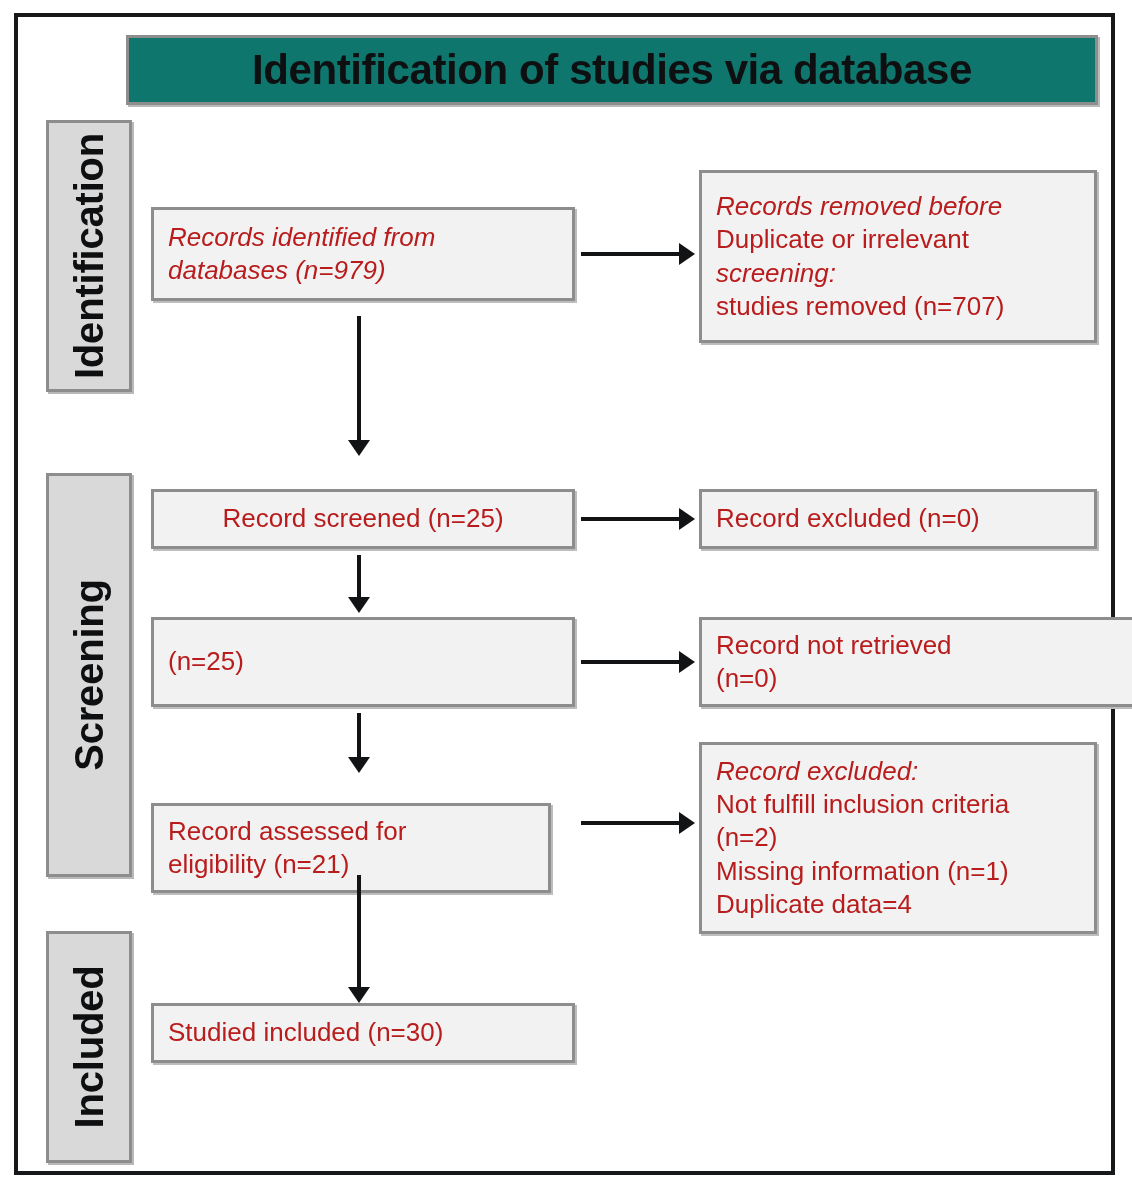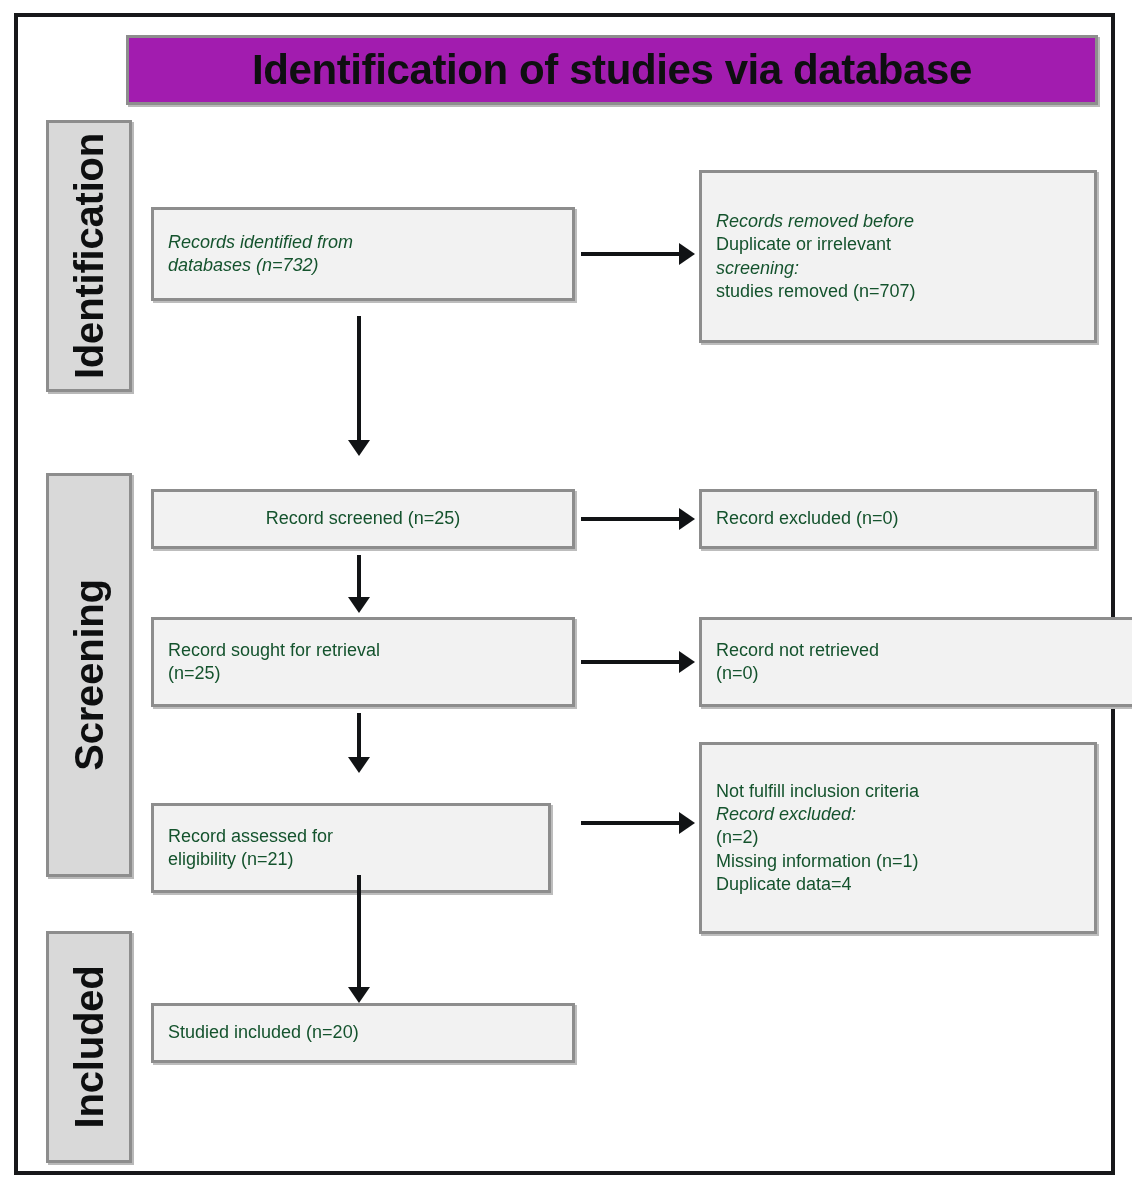--- a/index.html
+++ b/index.html
@@ -43,21 +43,21 @@
     white-space: nowrap;
     font-size: 40px;
     font-weight: 700;
     color: #0e0f10;
     letter-spacing: -0.2px;
   }
 
   .header-box {
     position: absolute;
     box-sizing: border-box;
-    background: #a21caf;
+    background: #0f766e;
     border: 3px solid #8d8d8d;
     box-shadow: 2px 2px 0 0 #b9b9b9;
     display: flex;
     align-items: center;
     justify-content: center;
   }
   .header-title {
     font-size: 42px;
     font-weight: 700;
     color: #0e0f10;
@@ -70,23 +70,23 @@
     box-sizing: border-box;
     background: #f2f2f2;
     border: 3px solid #8d8d8d;
     box-shadow: 2px 2px 0 0 #bdbdbd;
     display: flex;
     flex-direction: column;
     justify-content: center;
     padding: 6px 14px;
   }
   .node-line {
-    font-size: 18px;
+    font-size: 26px;
     line-height: 1.28;
-    color: #14532d;
+    color: #b91c1c;
     white-space: nowrap;
   }
   .node-line.italic {
     font-style: italic;
   }
 
   
   .arrow-v {
     position: absolute;
     width: 0;
@@ -153,21 +153,21 @@
   <div class="stage-box" style="left:28px; top:456px; width:86px; height:404px;">
     <span class="stage-label">Screening</span>
   </div>
 
   <div class="stage-box" style="left:28px; top:914px; width:86px; height:232px;">
     <span class="stage-label">Included</span>
   </div>
 
   <div class="node-box" style="left:133px; top:190px; width:424px; height:94px;font-style:italic;">
     <span class="node-line">Records identified from</span>
-    <span class="node-line">databases (n=732)</span>
+    <span class="node-line">databases (n=979)</span>
   </div>
 
   <div class="arrow-h" style="left:563px; top:237px; width:114px;">
     <span class="shaft"></span>
     <span class="head"></span>
   </div>
 
   <div class="node-box" style="left:681px; top:153px; width:398px; height:173px;">
     <span class="node-line italic">Records removed before</span>
     <span class="node-line">Duplicate or irrelevant</span>
@@ -192,21 +192,20 @@
   <div class="node-box" style="left:681px; top:472px; width:398px; height:60px;">
     <span class="node-line">Record excluded (n=0)</span>
   </div>
 
   <div class="arrow-v" style="left:341px; top:538px; height:58px;">
     <span class="shaft"></span>
     <span class="head"></span>
   </div>
 
   <div class="node-box" style="left:133px; top:600px; width:424px; height:90px;">
-    <span class="node-line">Record sought for retrieval</span>
     <span class="node-line">(n=25)</span>
   </div>
 
   <div class="arrow-h" style="left:563px; top:645px; width:114px;">
     <span class="shaft"></span>
     <span class="head"></span>
   </div>
 
   <div class="node-box" style="left:681px; top:600px; width:438px; height:90px;justify-content:center;">
     <span class="node-line">Record not retrieved</span>
@@ -222,29 +221,29 @@
     <span class="node-line">Record assessed for</span>
     <span class="node-line">eligibility (n=21)</span>
   </div>
 
   <div class="arrow-h" style="left:563px; top:806px; width:114px;">
     <span class="shaft"></span>
     <span class="head"></span>
   </div>
 
   <div class="node-box" style="left:681px; top:725px; width:398px; height:192px;">
+    <span class="node-line italic">Record excluded:</span>
     <span class="node-line">Not fulfill inclusion criteria</span>
-    <span class="node-line italic">Record excluded:</span>
     <span class="node-line">(n=2)</span>
     <span class="node-line">Missing information (n=1)</span>
     <span class="node-line">Duplicate data=4</span>
   </div>
 
   <div class="arrow-v" style="left:341px; top:858px; height:128px;">
     <span class="shaft"></span>
     <span class="head"></span>
   </div>
 
   <div class="node-box" style="left:133px; top:986px; width:424px; height:60px;">
-    <span class="node-line">Studied included (n=20)</span>
+    <span class="node-line">Studied included (n=30)</span>
   </div>
 
 </div>
 
 </body></html>

